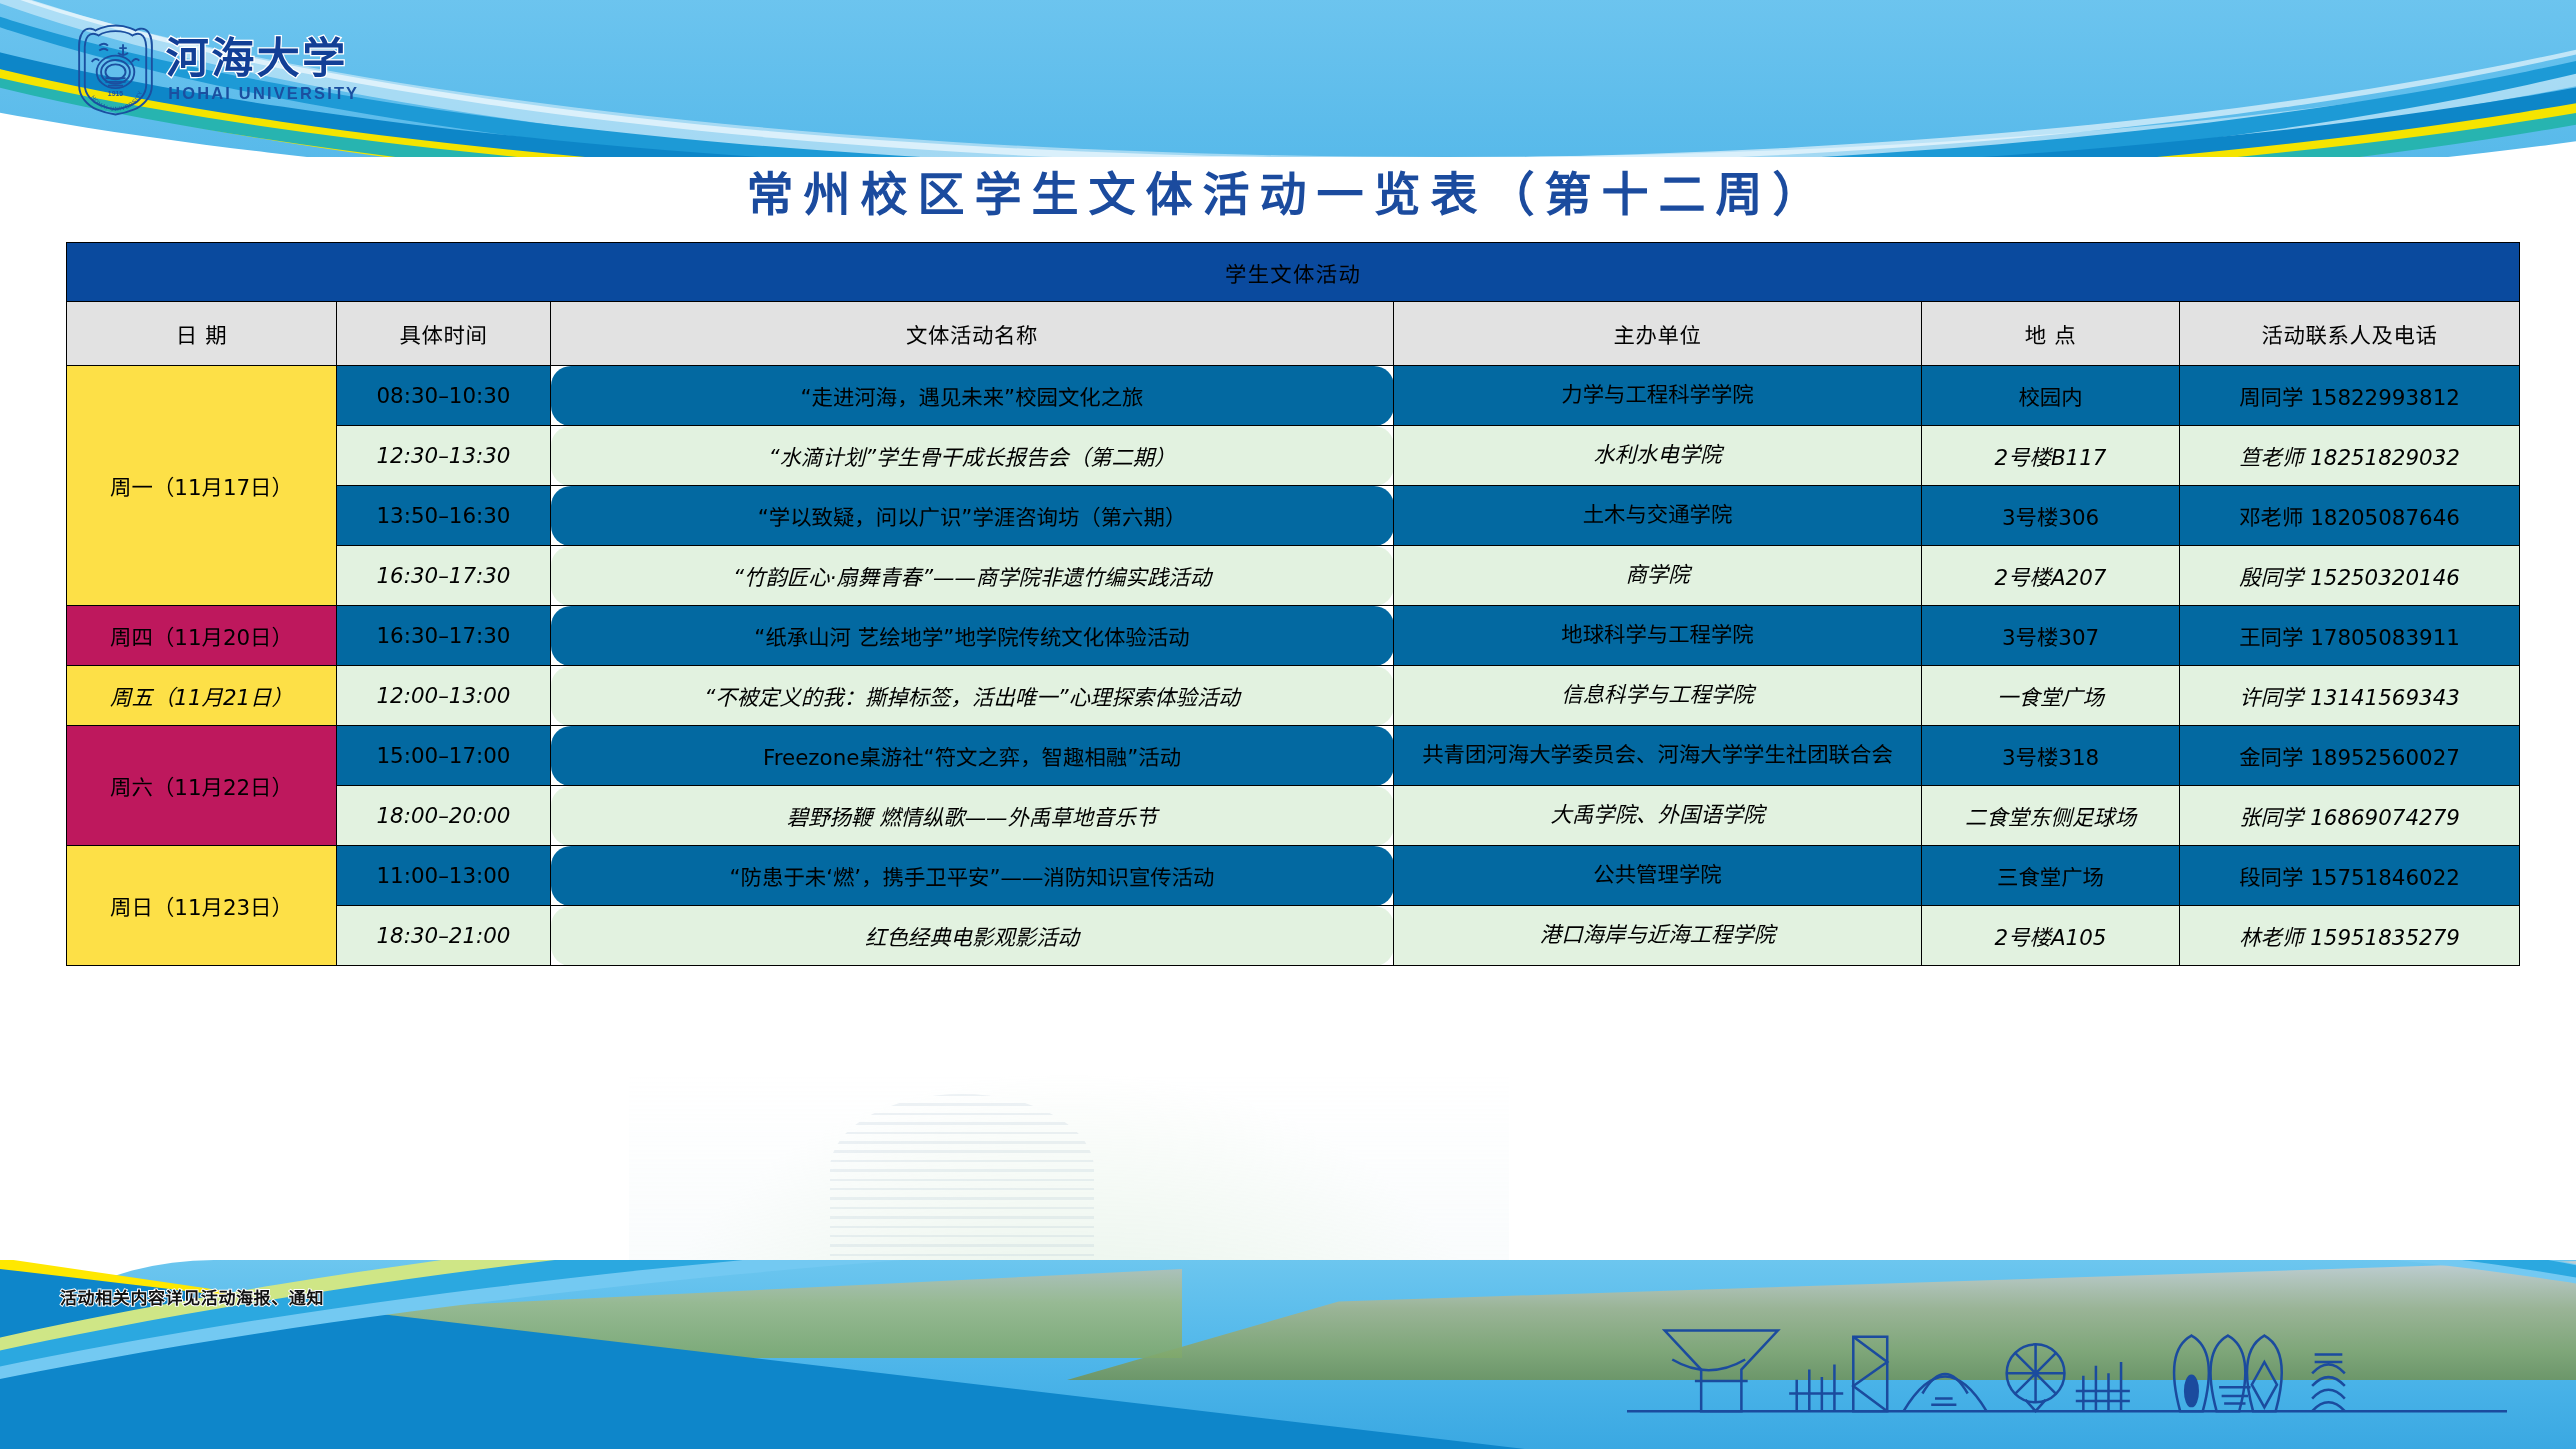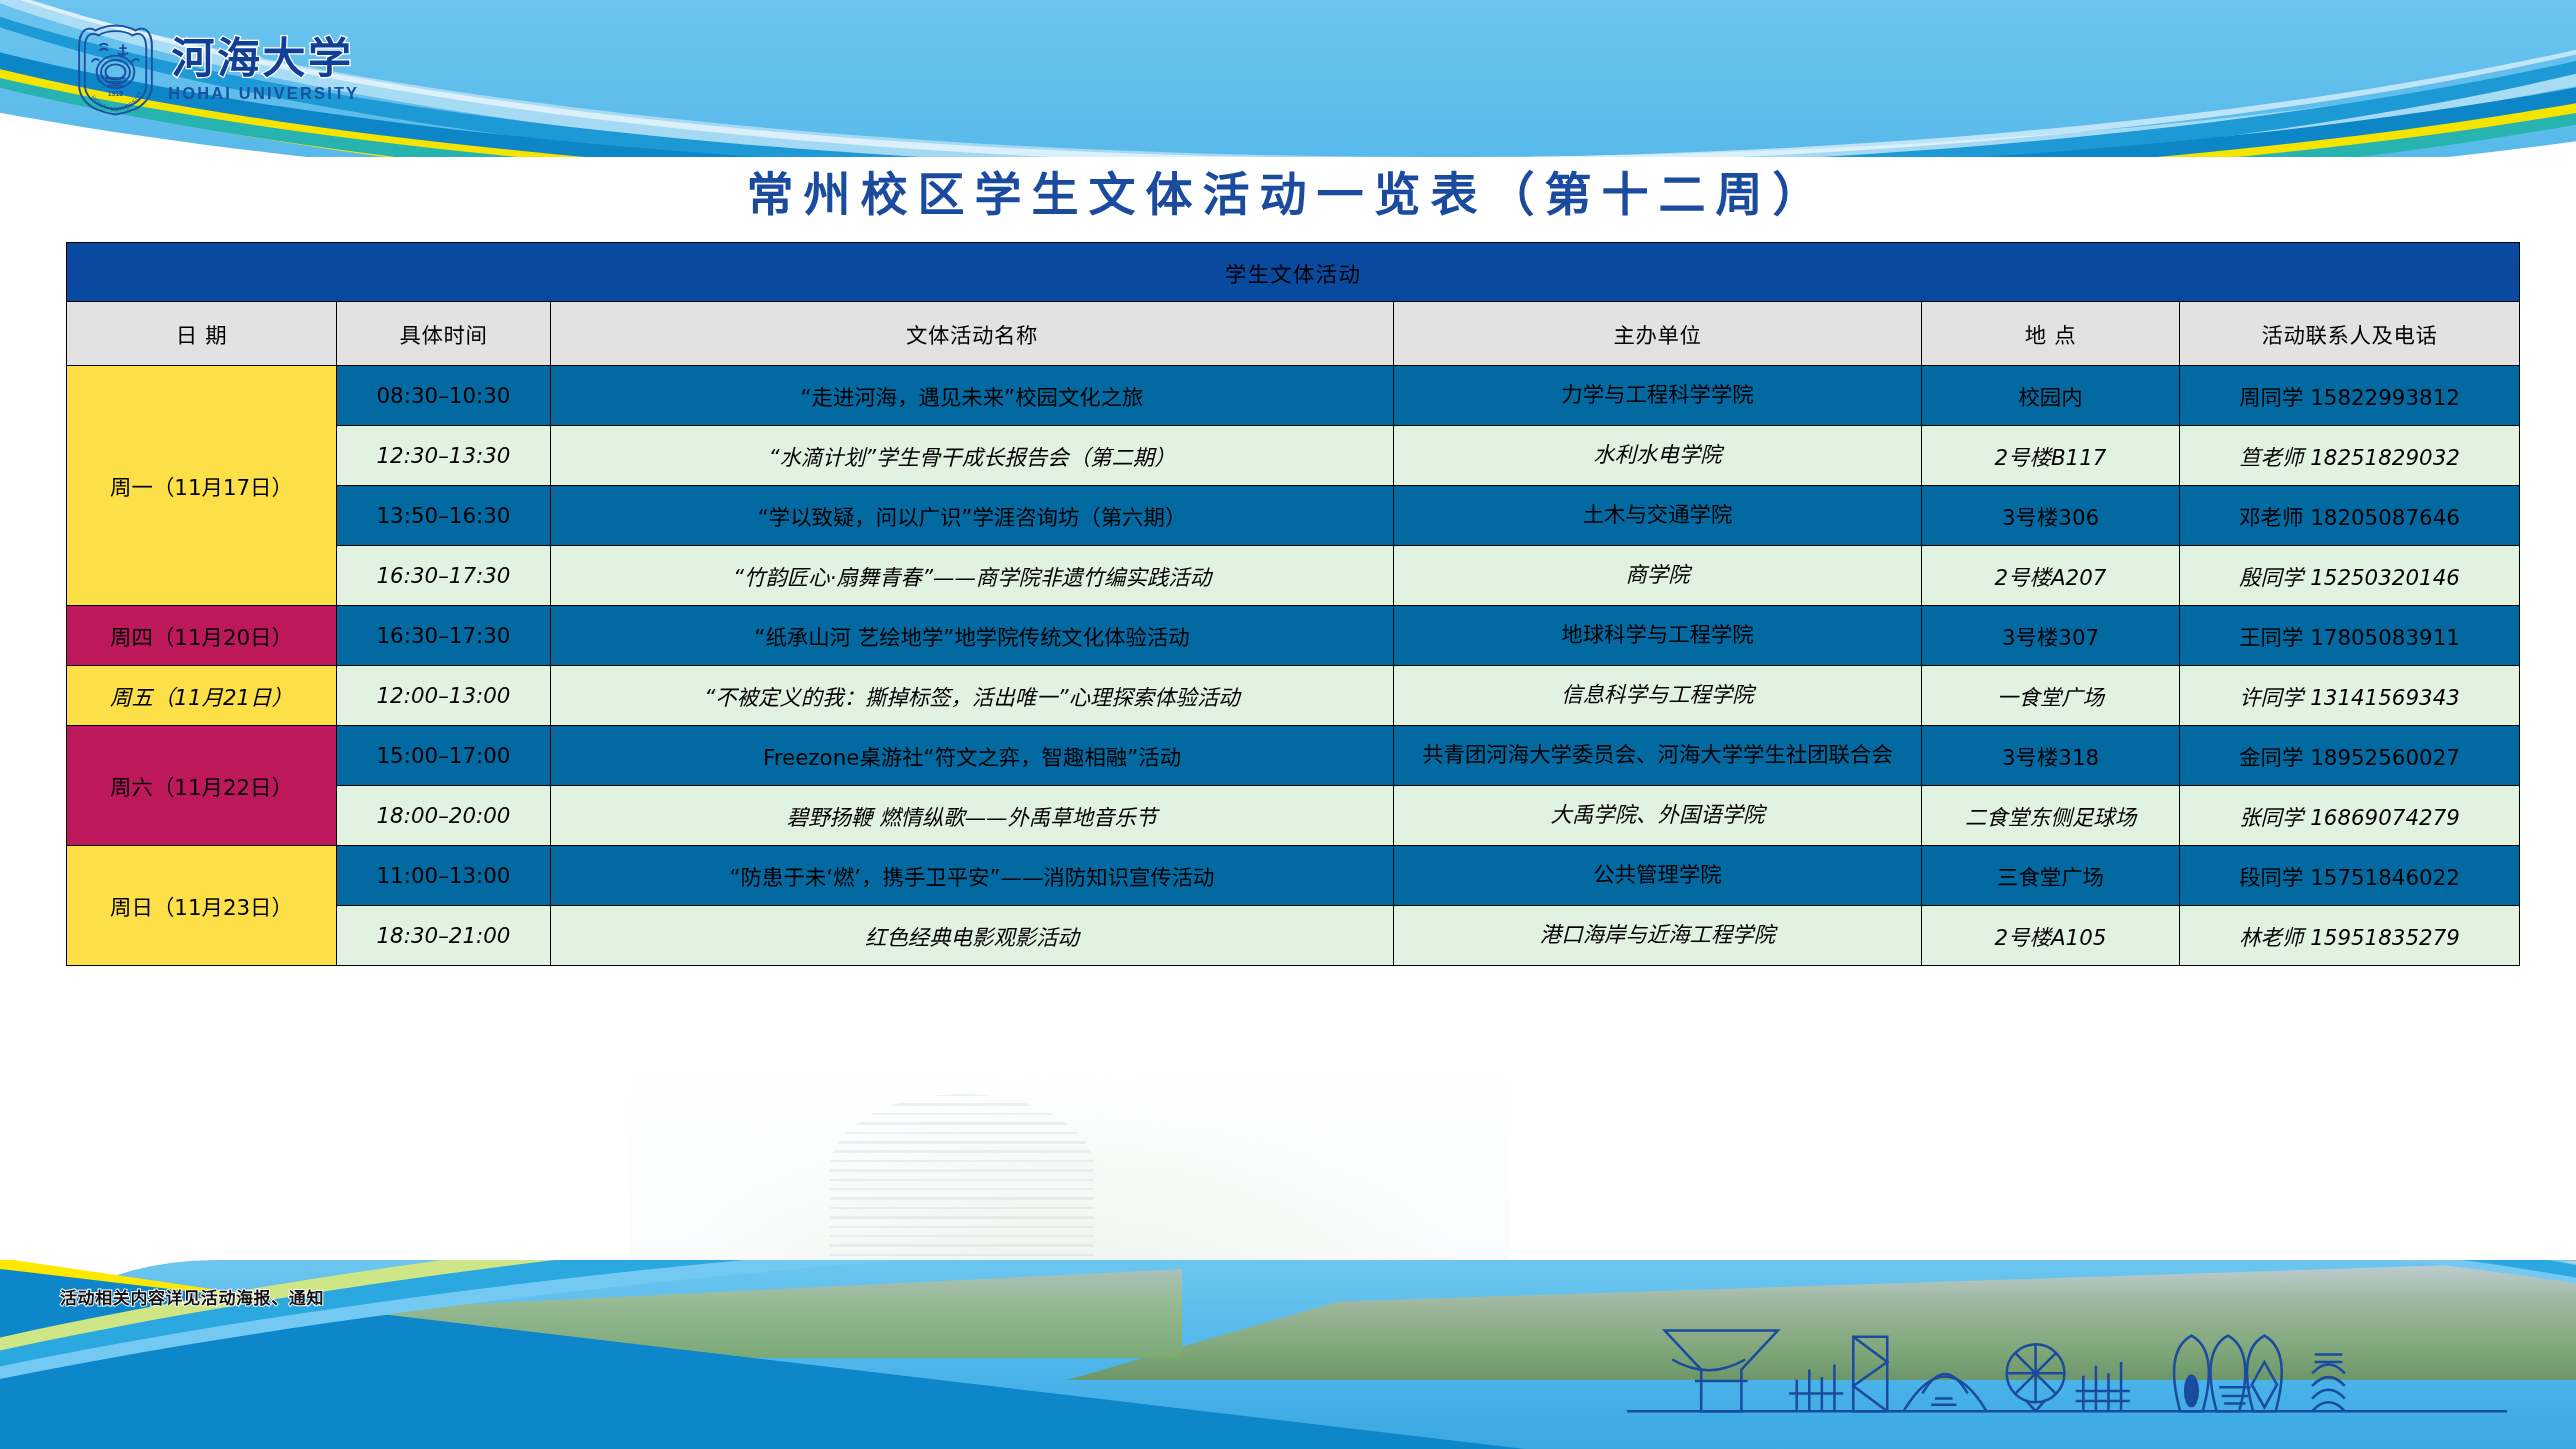--- a/index.html
+++ b/index.html
@@ -63,21 +63,20 @@
   }
   .crest{ width:83px; height:94px; }
   .wordmark{ display:flex; flex-direction:column; line-height:1; }
   .wm-cn{
     font-family:"DejaVu Serif","Liberation Serif",serif;
     font-size:43px; font-weight:700; color:#123f96;
     letter-spacing:2.5px;
     -webkit-text-stroke:2.5px #ffffff;
     paint-order:stroke fill;
     text-shadow:0 0 1.3px #ffffff;
-    text-align:center;
   }
   .wm-en{
     font-size:16.4px; font-weight:700; color:#1b4fa0;
     letter-spacing:2.2px; margin-top:5px; margin-left:2.5px;
   }
 
   
   .page-title{
     position:absolute; left:0; top:156px; width:2576px;
     text-align:center; z-index:30;
@@ -110,21 +109,21 @@
     letter-spacing:1.3px;
   }
   .head-cell{
     background:#e2e2e2; font-weight:700; font-size:23px; height:58px;
     letter-spacing:0.6px;
   }
   .row-blue td{ background:#0369a1; }
   .row-green td{ background:#e2f2e0;font-style:italic; }
   td.date-green{ background:#fde047; }
   td.date-blue{ background:#be185d; }
-  td.name-cell{ font-size:22px; }
+  td.name-cell{ font-size:22px;border-radius:20px; }
   td.org-cell{ line-height:1.26; }
   tr.data-row{ height:60px; }
 
   
   col.c-date{ width:270px; }
   col.c-time{ width:214px; }
   col.c-name{ width:843px; }
   col.c-org { width:528px; }
   col.c-loc { width:258px; }
   col.c-con { width:340px; }

